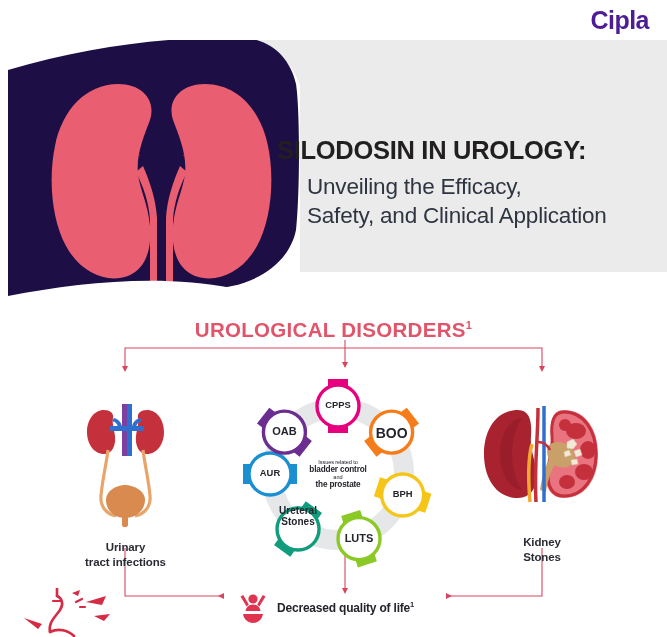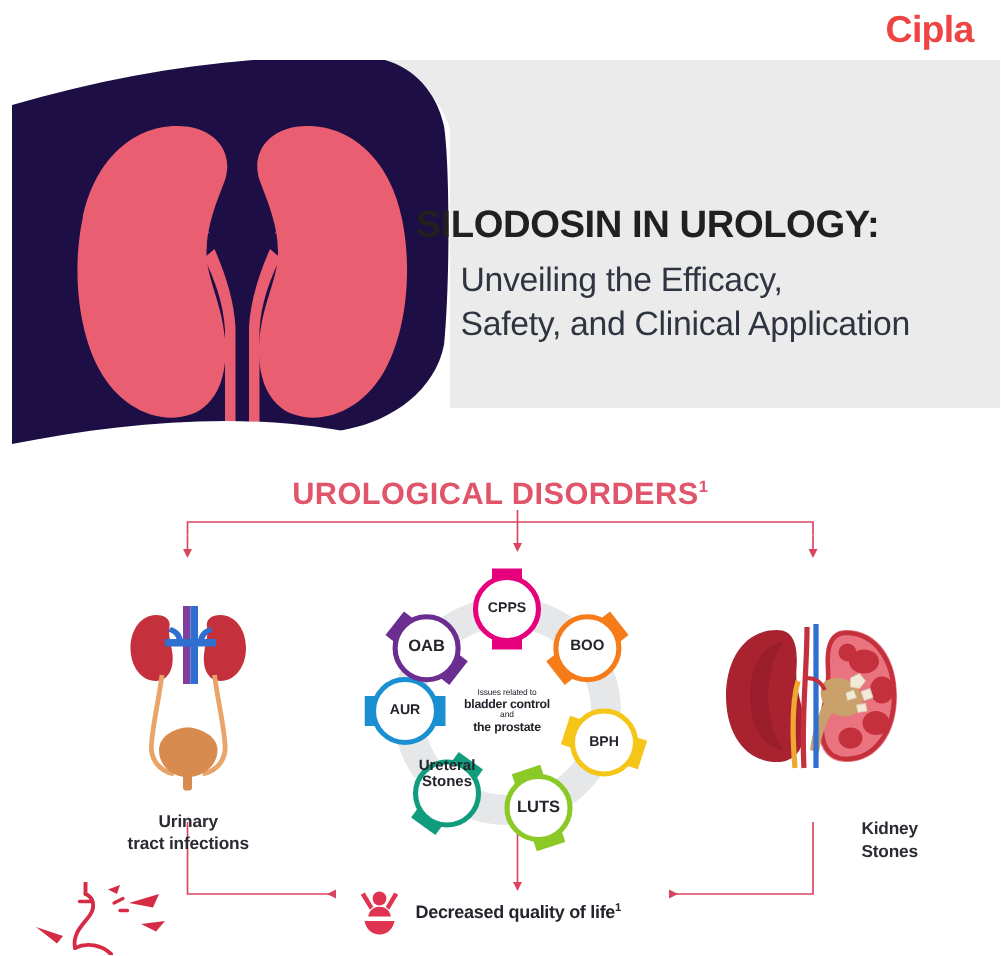--- a/index.html
+++ b/index.html
@@ -9,21 +9,21 @@
     font-family: "Liberation Sans", sans-serif;
     overflow: hidden;
   }
   #page { position: relative; width: 667px; height: 637px; background: #fff; overflow: hidden; }
 
   
   #header { position: absolute; left: 0; top: 0; width: 667px; height: 340px; }
   #logo-wrap { position: absolute; right: 18px; top: 4px; width: 120px; height: 32px; }
   #logo-text {
     font-size: 25px; font-weight: bold; letter-spacing: -0.5px;
-    color: #ef4444; text-align: right; line-height: 32px;
+    color: #4c1d95; text-align: right; line-height: 32px;
   }
   #hero-svg { position: absolute; left: 0; top: 40px; }
 
   #title-block { position: absolute; left: 277px; top: 136px; width: 380px; }
   #main-title {
     font-size: 25.5px; font-weight: bold; color: #211f1f;
     letter-spacing: -0.3px; line-height: 1.12;
   }
   .subtitle-line {
     font-size: 22.5px; color: #2e3440; line-height: 1.32;
@@ -38,21 +38,21 @@
     letter-spacing: 0.3px;
   }
   #section-heading .sup { font-size: 11px; vertical-align: super; }
 
   
   #connectors { position: absolute; left: 0; top: 340px; }
 
   
   .side-block { position: absolute; text-align: center; }
   #block-uti { left: 58px; top: 388px; width: 135px; }
-  #block-stones { left: 472px; top: 408px; width: 140px; text-align: right; }
+  #block-stones { left: 472px; top: 398px; width: 140px; }
   .side-caption {
     margin-top: 8px; font-size: 11.5px; font-weight: bold;
     color: #2b2b33; line-height: 1.32; letter-spacing: -0.1px;
   }
 
   
   #wheel { position: absolute; left: 243px; top: 378px; width: 190px; height: 192px; }
   .node-label {
     position: absolute; width: 100%; text-align: center;
     font-weight: bold; color: #24242c; pointer-events: none;
@@ -279,21 +279,21 @@
         </g>
       </svg>
     <div id="center-text">
       <div class="small">Issues related to</div>
       <div class="big">bladder control</div>
       <div class="and">and</div>
       <div class="big">the prostate</div>
     </div>
   <div class="node-label" style="font-size: 9.4px; left: 0px; top: 22px; transform: translateX(0px);">
         <div>CPPS</div>
-      </div><div class="node-label" style="font-size: 10px; left: 0px; top: 48.135px; transform: translateX(53.5847px);">
+      </div><div class="node-label" style="font-size: 14px; left: 0px; top: 48.135px; transform: translateX(53.5847px);">
         <div>BOO</div>
       </div><div class="node-label" style="font-size: 9.4px; left: 0px; top: 111.013px; transform: translateX(64.6718px);">
         <div>BPH</div>
       </div><div class="node-label" style="font-size: 11px; left: 0px; top: 154.672px; transform: translateX(21.0132px);">
         <div>LUTS</div>
       </div><div class="node-label" style="font-size: 10px; left: 0px; top: 128px; transform: translateX(-39.9694px);">
         <div>Ureteral</div>
         <div>Stones</div>
       </div><div class="node-label" style="font-size: 9.4px; left: 0px; top: 90px; transform: translateX(-68px);">
         <div>AUR</div>

